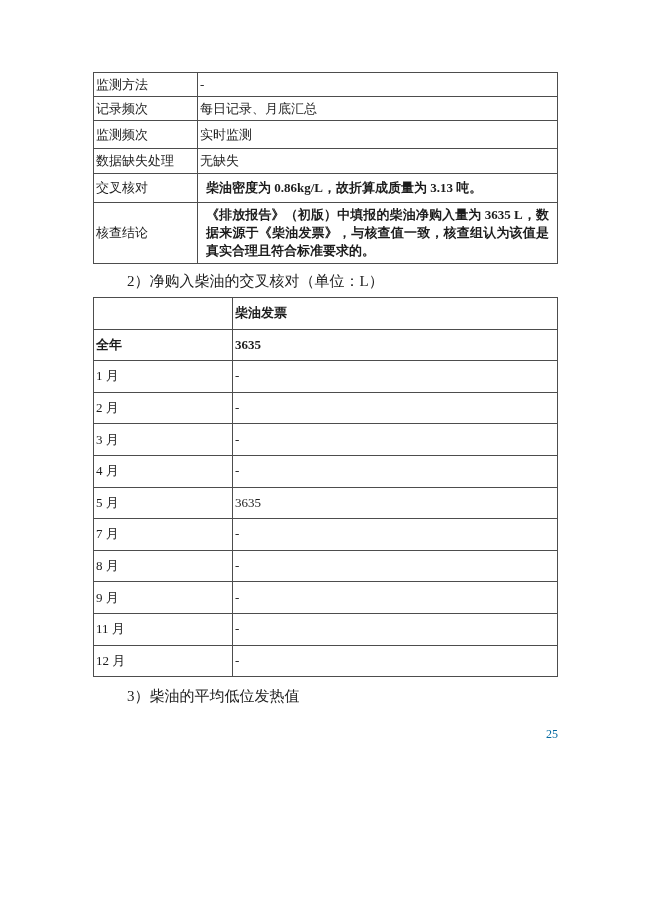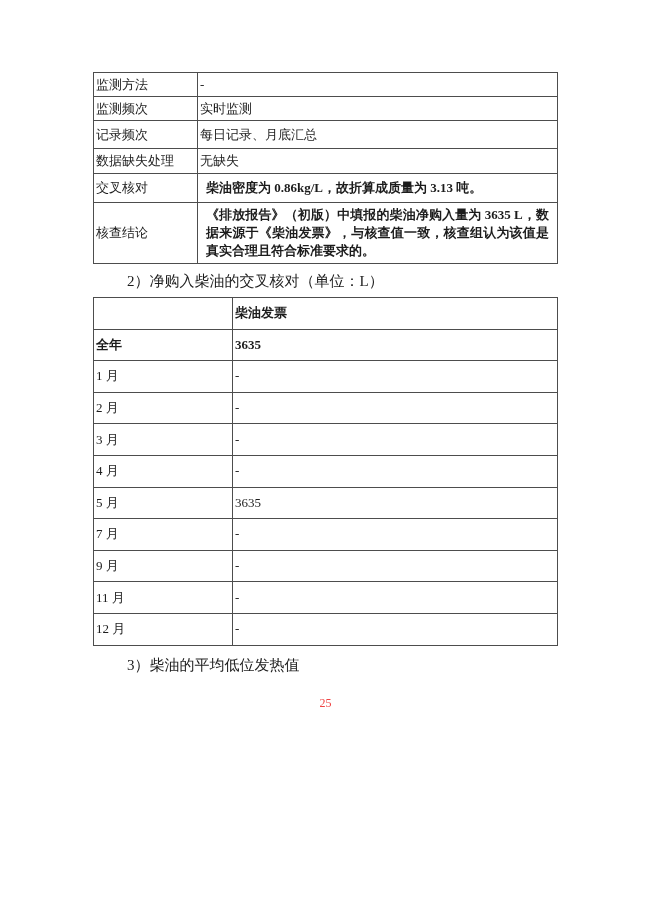--- a/index.html
+++ b/index.html
@@ -51,47 +51,47 @@
   .heading {
     font-size:15px;
     line-height:19px;
     padding-left:34px;
     margin:8px 0 6px 0;
   }
   .h3-space { margin-top:10px; margin-bottom:5px; }
   .page-number {
     margin-top:21px;
     width:465px;
-    text-align:center;
+    text-align:right;
     font-size:12px;
-    color:#ef4444;
+    color:#0369a1;
   }
 </style>
 </head>
 <body>
 
 <div class="page">
 
   <table class="t1">
     <colgroup>
         <col style="width:104px">
         <col>
       </colgroup>
     <tbody>
       <tr>
         <td>监测方法</td>
         <td>-</td>
       </tr>
       <tr>
+        <td>记录频次</td>
+        <td>每日记录、月底汇总</td>
+      </tr>
+      <tr>
         <td>监测频次</td>
         <td>实时监测</td>
-      </tr>
-      <tr>
-        <td>记录频次</td>
-        <td>每日记录、月底汇总</td>
       </tr>
       <tr>
         <td>数据缺失处理</td>
         <td>无缺失</td>
       </tr>
       <tr>
         <td>交叉核对</td>
         <td class="left">柴油密度为 0.86kg/L，故折算成质量为 3.13 吨。</td>
       </tr>
       <tr>
@@ -135,20 +135,24 @@
       </tr>
       <tr>
         <td>5 月</td>
         <td>3635</td>
       </tr>
       <tr>
         <td>7 月</td>
         <td>-</td>
       </tr>
       <tr>
+        <td>8 月</td>
+        <td>-</td>
+      </tr>
+      <tr>
         <td>9 月</td>
         <td>-</td>
       </tr>
       <tr>
         <td>11 月</td>
         <td>-</td>
       </tr>
       <tr>
         <td>12 月</td>
         <td>-</td>

